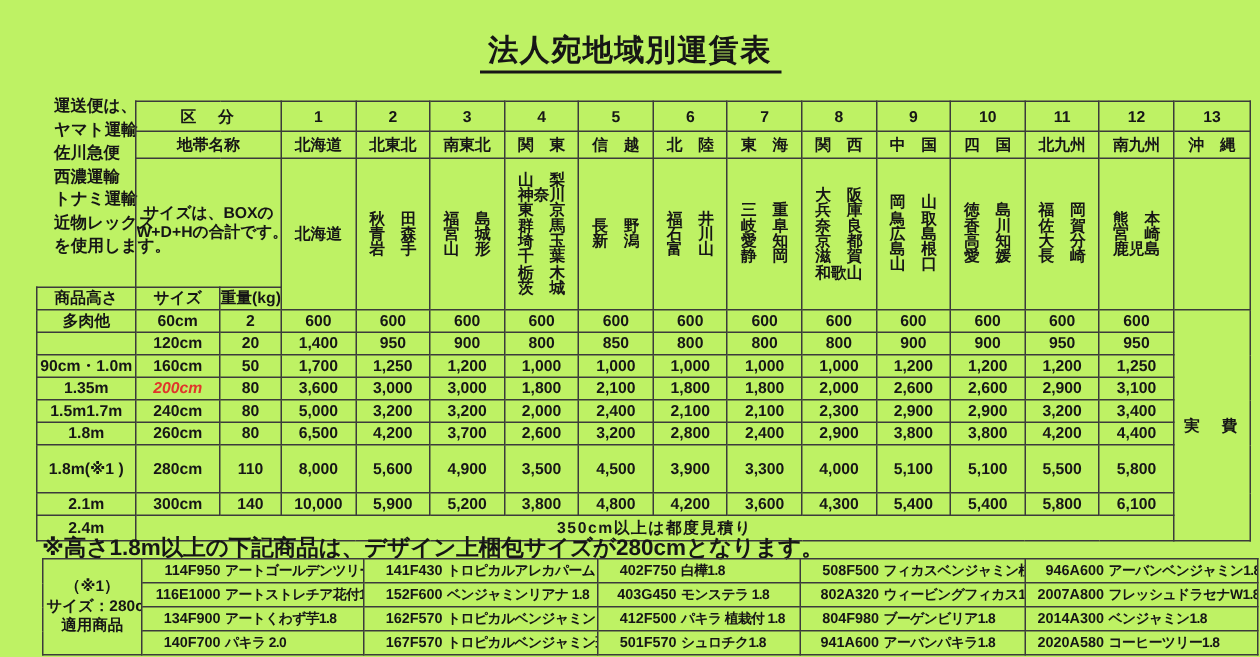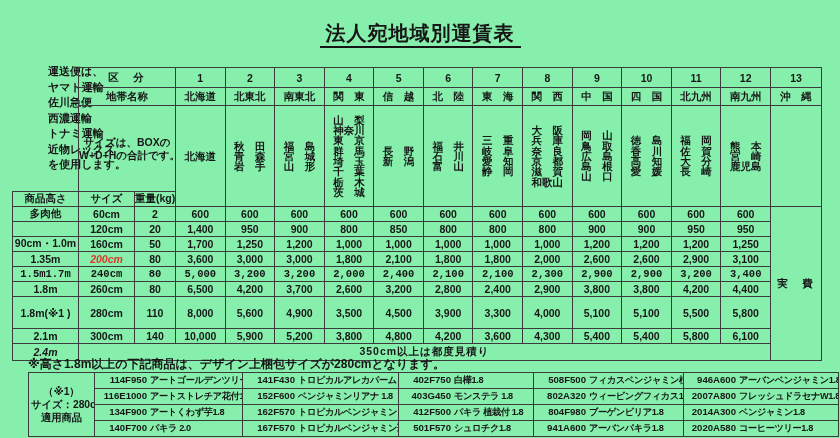--- a/index.html
+++ b/index.html
@@ -1,22 +1,22 @@
 <!DOCTYPE html>
 <html><head>
 <meta charset="utf-8">
 <style>
   html,body{margin:0;padding:0;background:#ffffff;}
-  .page{position:relative;width:840px;height:438px;background:#86efac;overflow:hidden;
+  .page{position:relative;width:840px;height:438px;background:#bef264;overflow:hidden;
         font-family:"Liberation Sans","DejaVu Sans",sans-serif;color:#161616;}
   .title{position:absolute;top:20px;left:0;width:100%;text-align:center;}
   .title span{font-size:20px;font-weight:bold;letter-spacing:1px;border-bottom:2px solid #161616;padding:0 6px 2px 6px;}
-  .sidebar{position:absolute;left:48px;top:64px;font-size:11px;font-weight:bold;line-height:15.5px;}
+  .sidebar{position:absolute;left:36px;top:64px;font-size:11px;font-weight:bold;line-height:15.5px;}
   table{border-collapse:collapse;table-layout:fixed;}
-  .rates{position:absolute;left:12px;top:67px;width:810px;}
+  .rates{position:absolute;left:24px;top:67px;width:810px;}
   .rates td{border:1px solid #3b3b3b;text-align:center;vertical-align:middle;
             font-size:10.5px;font-weight:bold;padding:0;overflow:hidden;white-space:nowrap;}
   .ghost{border:none !important;}
   .kubun{border-width:2px;text-align:left;padding-left:10px;font-size:11.5px;letter-spacing:2px;}
   .chitai{border-left-width:2px;border-right-width:2px;text-align:left;padding-left:4px;font-size:11px;}
   .sizenote{border-left-width:2px;border-right-width:2px;vertical-align:bottom;text-align:left;
             font-size:9.8px;line-height:12.5px;padding:0 0 2px 3px;}
   .top-edge{border-top-width:2px;}
   .num{font-size:11px;}
   .rname{font-size:10.5px;}
@@ -24,23 +24,23 @@
   .okinawa-col{border-left-width:5px;border-left-style:double;border-right-width:2px;}
   .hd-height{border-left-width:2px;border-top-width:2px;text-align:left;padding-left:3px;font-size:10.5px;}
   .hd-size{font-size:10.5px;}
   .hd-weight{font-size:9.3px;border-right-width:2px;margin-top:35px;}
   .lbl{border-left-width:2px;text-align:left;padding-left:3px;font-size:10.5px;}
   .lbl-r0{border-bottom-width:0;}
   .lbl-r1{border-top-width:0;}
   .wcol{border-right-width:2px;}
   .red-size{font-style:italic;margin-left:44px;}
   .jippi{border-right-width:2px;border-bottom-width:2px;font-size:11px;letter-spacing:2px;}
-  .lbl-last{border-left-width:2px;border-top-width:2px;border-bottom-width:2px;text-align:left;padding-left:3px;font-style:italic;}
+  .lbl-last{border-left-width:2px;border-top-width:2px;border-bottom-width:2px;text-align:left;padding-left:3px;}
   .bignote{border-top-width:2px;border-bottom-width:2px;font-size:10.8px;letter-spacing:1px;}
-  .footnote{position:absolute;left:28px;top:356px;font-size:12px;font-weight:bold;}
+  .footnote{position:absolute;left:28px;top:356px;font-size:15px;font-weight:bold;}
   .products{position:absolute;left:28px;top:372px;width:810px;}
   .products td{border:1px solid #3b3b3b;font-weight:bold;padding:0 2px;vertical-align:middle;overflow:hidden;white-space:nowrap;}
   .prod-label{border-left-width:2px;border-top-width:2px;border-bottom-width:2px;text-align:center;
               font-size:10.3px;line-height:13px;}
   .prod-cell{font-size:9.6px;text-align:left;}
   .prod-cell .code{display:inline-block;min-width:50px;text-align:right;margin-right:3px;font-size:9.6px;}
   .prod-cell .pname{font-size:9.2px;letter-spacing:-0.4px;}
   .pr-top{border-top-width:2px;}
   .pr-bottom{border-bottom-width:2px;}
   .pr-right{border-right-width:2px;}
@@ -261,21 +261,21 @@
           <td class="val">1,800</td>
           <td class="val">2,100</td>
           <td class="val">1,800</td>
           <td class="val">1,800</td>
           <td class="val">2,000</td>
           <td class="val">2,600</td>
           <td class="val">2,600</td>
           <td class="val">2,900</td>
           <td class="val">3,100</td>
         </tr>
-        <tr style="height: 15px; font-family: Liberation Mono, monospace;">
+        <tr style="height: 15px;">
           <td class="lbl">1.5m1.7m</td>
           <td class="">240cm</td>
           <td class="wcol">80</td>
           <td class="val">5,000</td>
           <td class="val">3,200</td>
           <td class="val">3,200</td>
           <td class="val">2,000</td>
           <td class="val">2,400</td>
           <td class="val">2,100</td>
           <td class="val">2,100</td>

